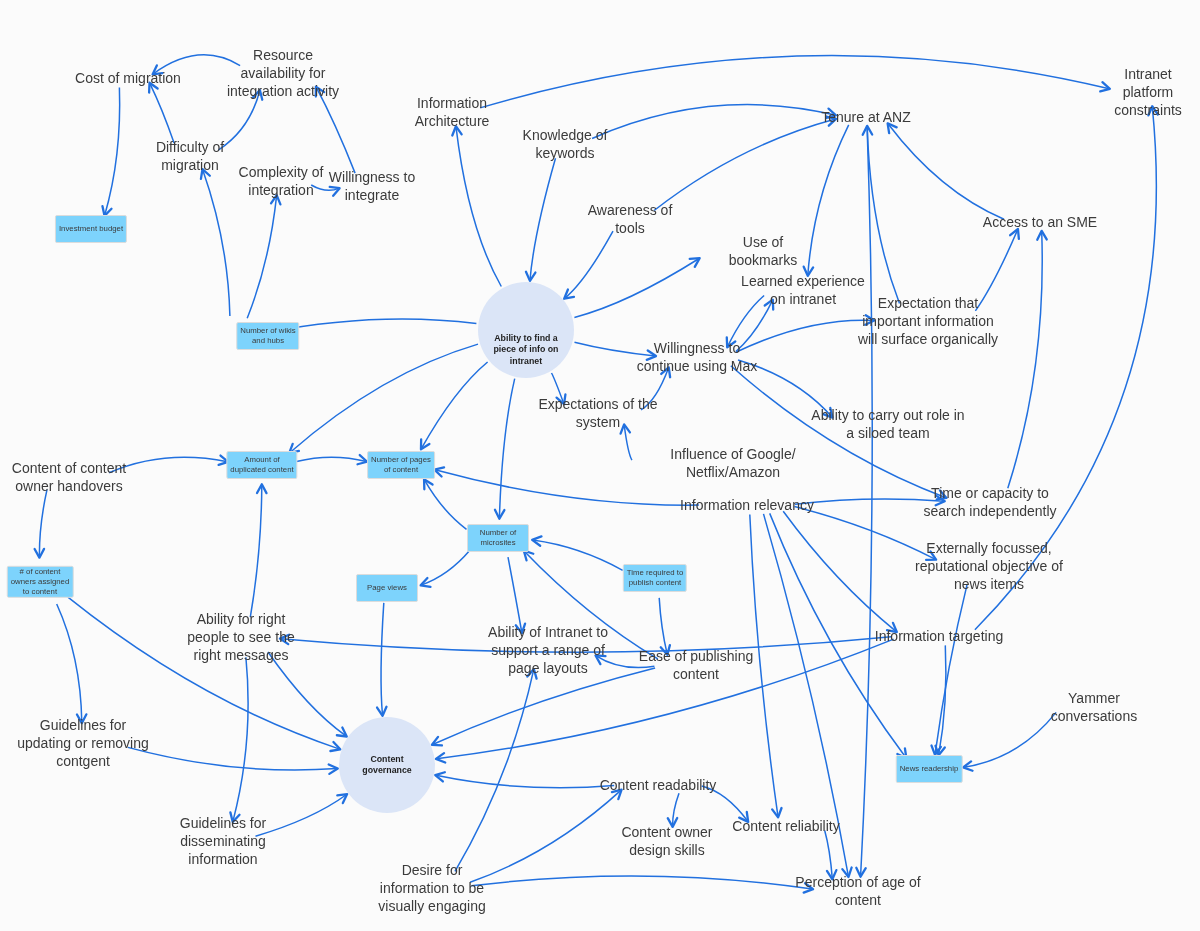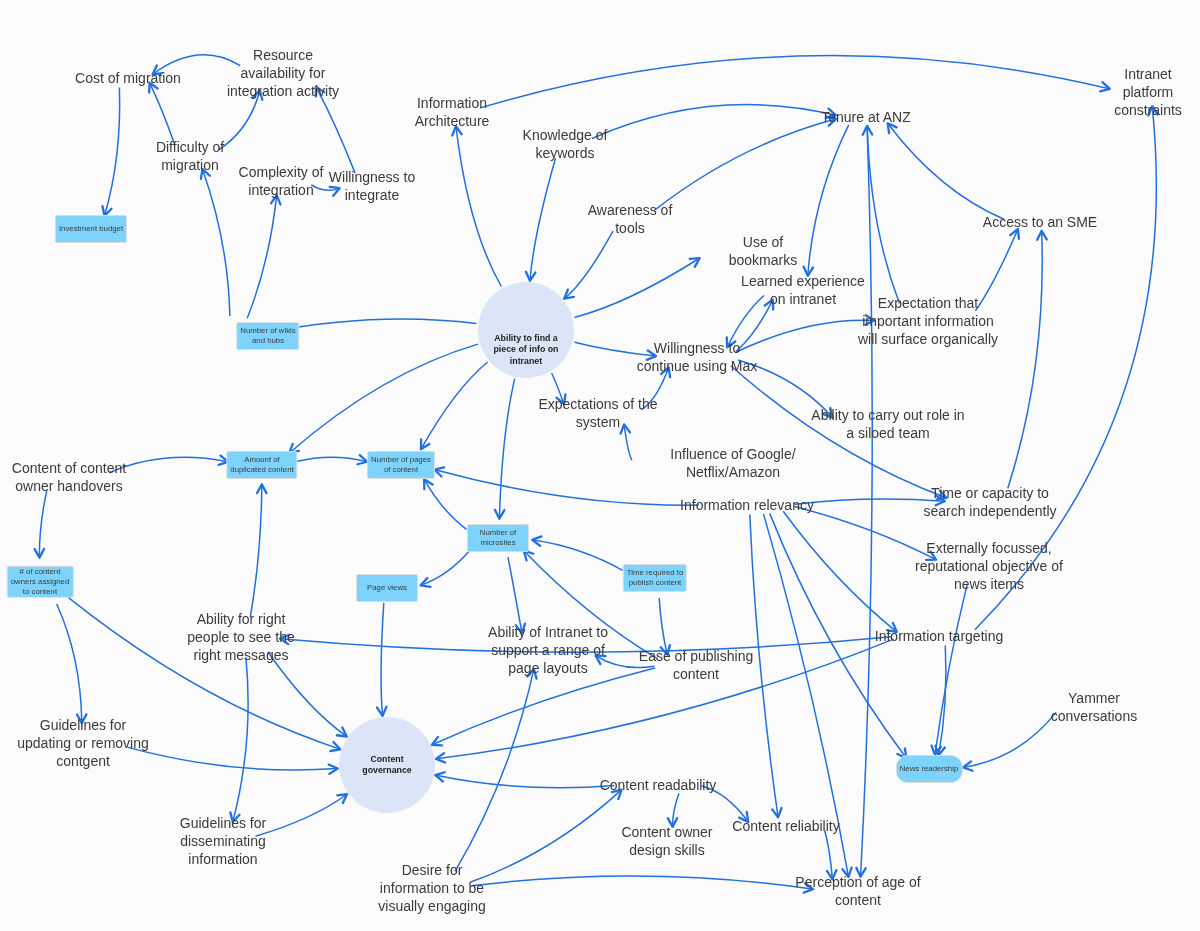--- a/index.html
+++ b/index.html
@@ -160,21 +160,21 @@
       <div class="node-label box" style="left: 401px; top: 465px;">Number of pages
 of content</div>
       <div class="node-label box" style="left: 498px; top: 538px;">Number of
 microsites</div>
       <div class="node-label box" style="left: 387px; top: 588px;">Page views</div>
       <div class="node-label box" style="left: 655px; top: 578px;">Time required to
 publish content</div>
       <div class="node-label box" style="left: 40px; top: 582px;"># of content
 owners assigned
 to content</div>
-      <div class="node-label box" style="left: 929px; top: 769px; border-radius: 12px;">News readership</div>
+      <div class="node-label box" style="left: 929px; top: 769px;">News readership</div>
       <div class="node-label text" style="left: 241px; top: 637px;">Ability for right
 people to see the
 right messages</div>
       <div class="node-label text" style="left: 83px; top: 743px;">Guidelines for
 updating or removing
 contgent</div>
       <div class="node-label text" style="left: 223px; top: 841px;">Guidelines for
 disseminating
 information</div>
       <div class="node-label text" style="left: 548px; top: 650px;">Ability of Intranet to

